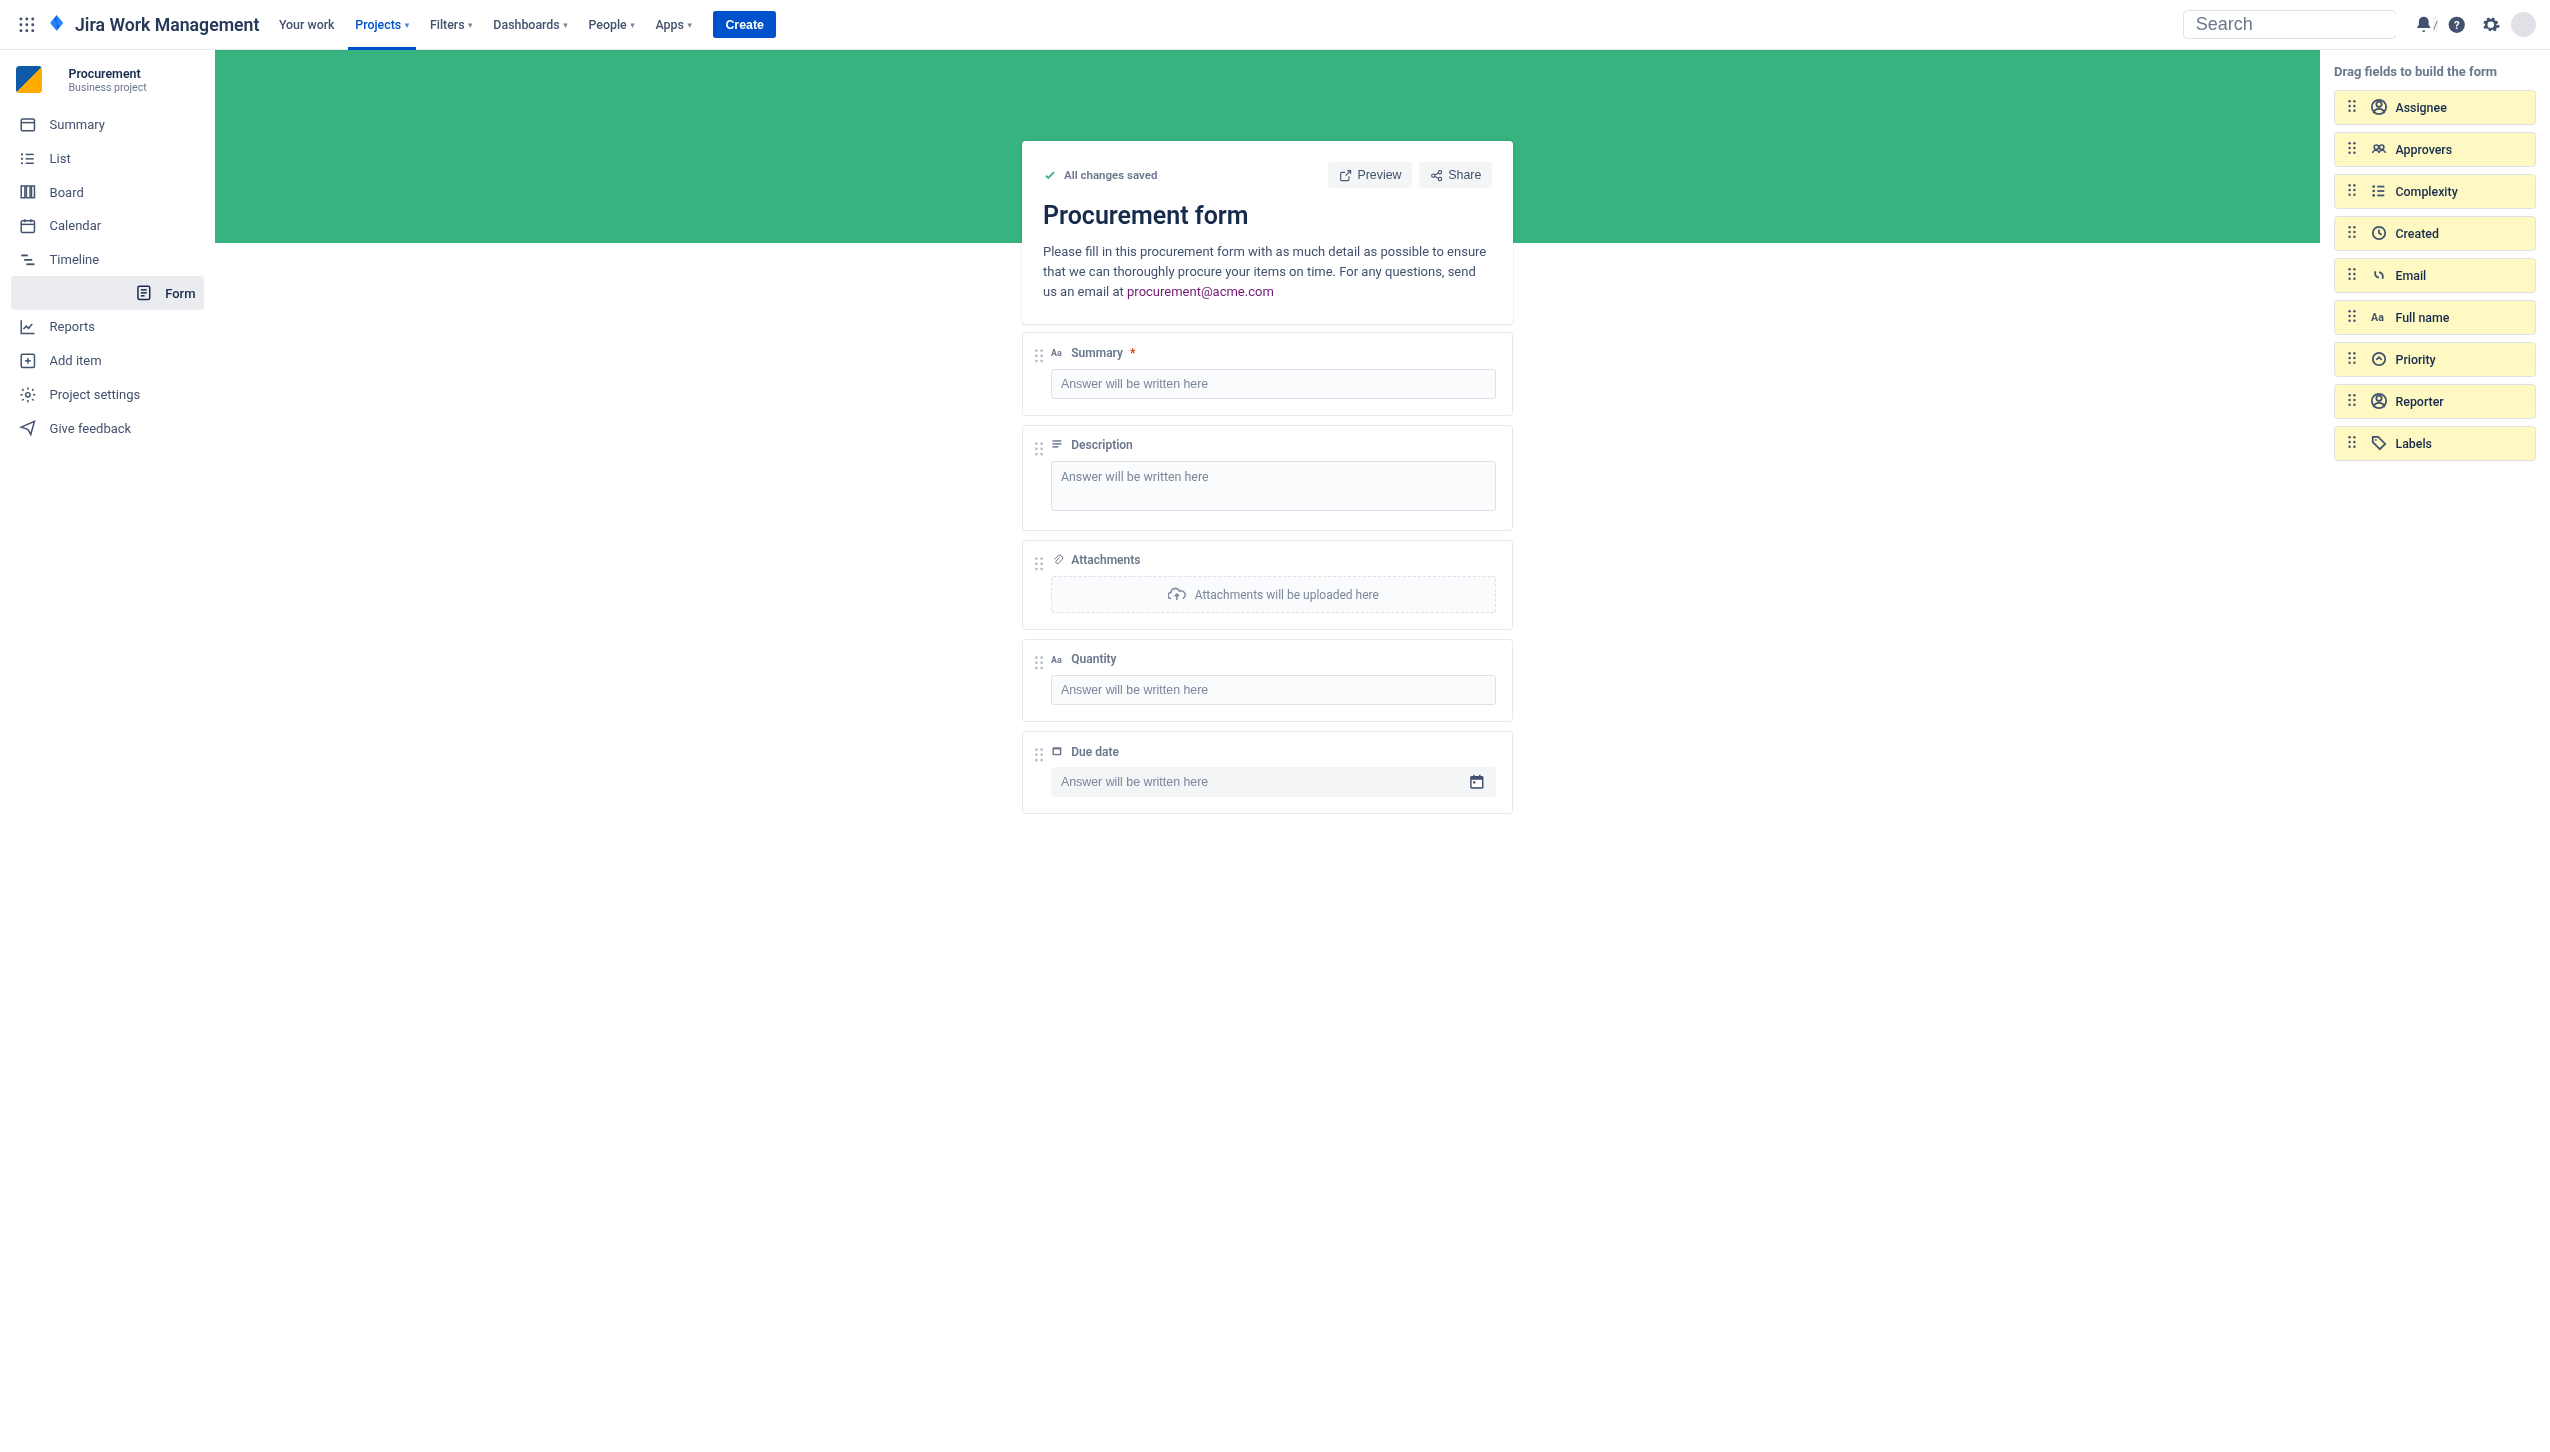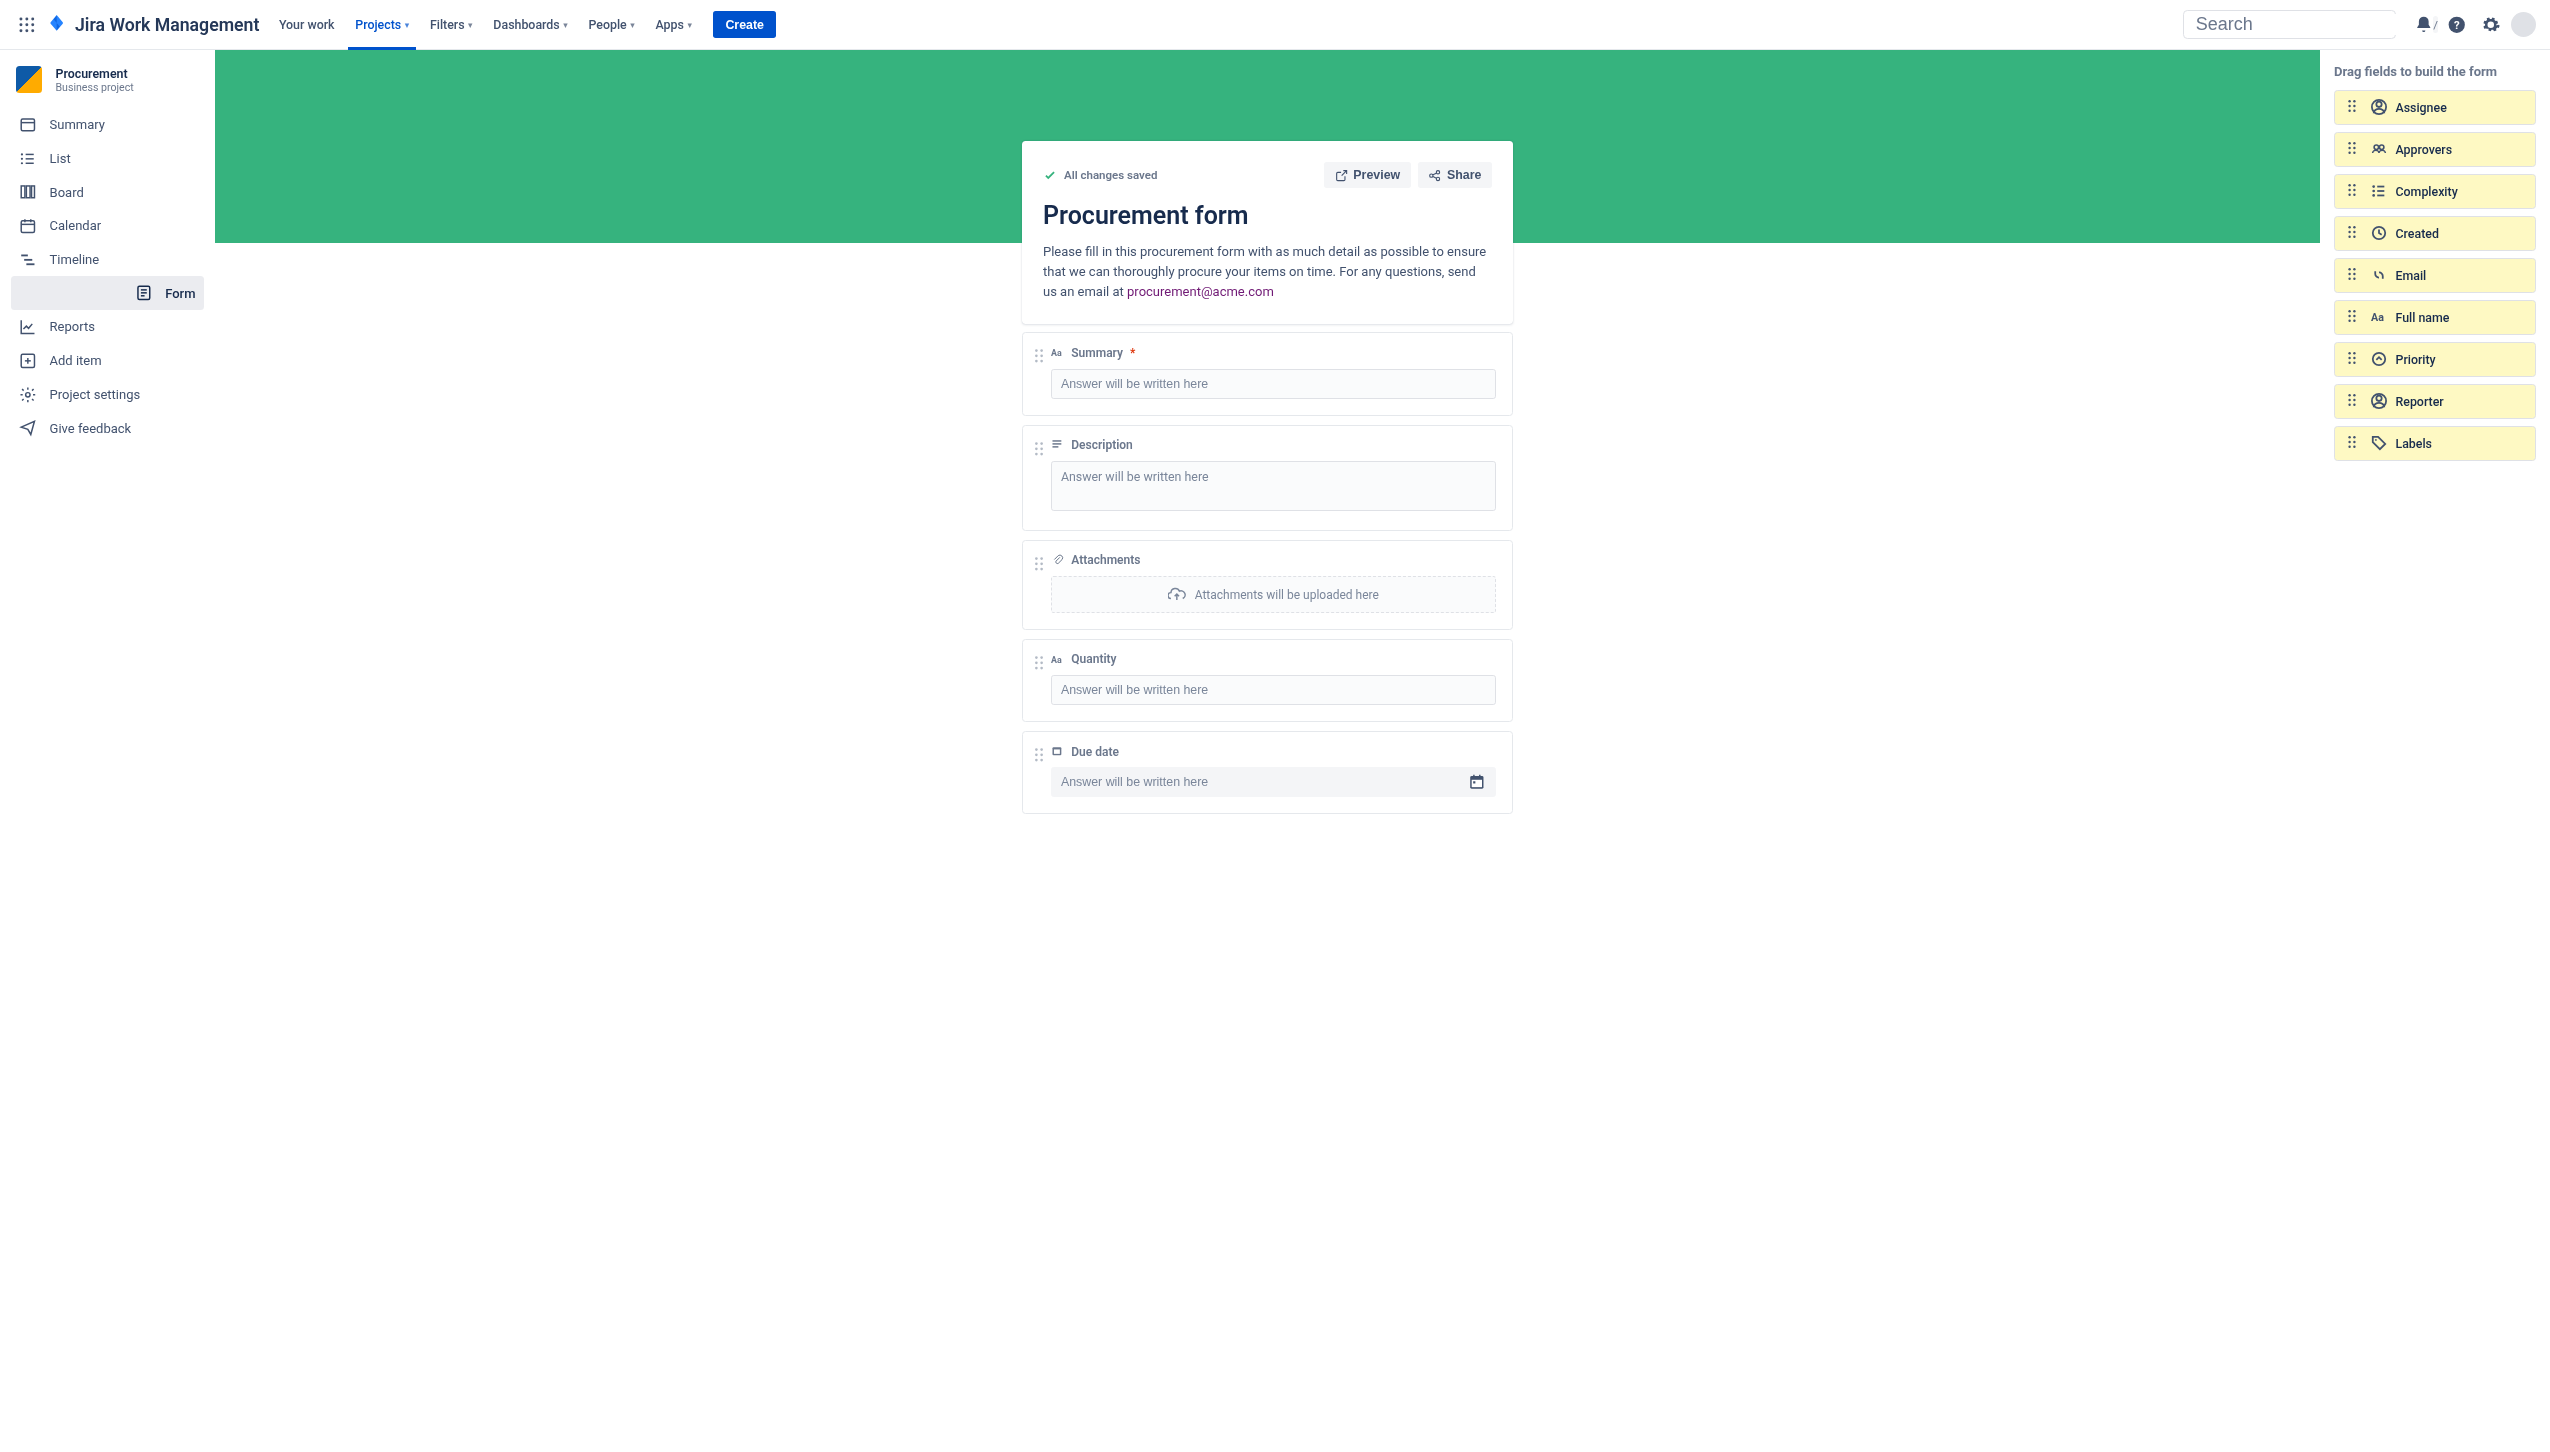--- a/index.html
+++ b/index.html
@@ -22,37 +22,37 @@
 .search input { border:none; outline:none; flex:1; font-size:18px; color:#172B4D; }
 .search input::placeholder { color:#6B778C; }
 .kbd { background:#f4f5f7; border-radius:2.7px; width:16px; height:17.7px; display:flex; align-items:center; justify-content:center; font-size:11.5px; color:#6B778C; }
 .topicons { display:flex; gap:5.3px; margin-left:8.9px; }
 .topicon { width:28px; height:28px; display:flex; align-items:center; justify-content:center; border-radius:50%; cursor:pointer; color:#42526E; }
 .avatar-circle { width:25px; height:25px; border-radius:50%; background:#dfe1e6; }
 
 
 .shell { display:flex; height: calc(100vh - 50px); }
 .sidebar { width:215px; padding:16px 10.6px 10.6px 10.6px; border-right:0; background:#fff; flex-shrink:0; }
-.project-header { display:flex; gap:13px; margin-bottom:14px; padding:0 5.3px; }
+.project-header { display:flex; gap:26px; margin-bottom:14px; padding:0 5.3px; }
 .project-icon { width:26.6px; height:26.6px; border-radius:3.5px; background:linear-gradient(135deg,#0e5aa7 50%, #ffab00 50%); flex-shrink:0; }
 .project-name { font-weight:600; font-size:12.4px; color:#172B4D; }
 .project-sub { font-size:10.6px; color:#6B778C; }
 .side-item { display:flex; align-items:center; gap:12.4px; padding:8px 8.9px; border-radius:3.5px; cursor:pointer; color:#42526E; font-size:13px; }
 .side-item.selected { background:#ebecf0; color:#172B4D; font-weight:500;justify-content:flex-end; }
 .side-item svg { width:17.7px; height:17.7px; flex-shrink:0; }
 
 
 .main { flex:1; background:#fff; overflow-y:auto; position:relative; }
 .green-banner { background:#36B37E; height:193px; width:100%; position:absolute; top:0; left:0; }
 .form-card { position:relative; background:#fff; border-radius:3.5px; width:491px; margin:91px auto 0; box-shadow:0 0.9px 2.7px rgba(9,30,66,0.12), 0 0 0.9px rgba(9,30,66,0.2); padding:21px 21px 21px 21px; }
 .form-top { display:flex; align-items:center; }
 .saved { display:flex; align-items:center; gap:7px; color:#6B778C; font-size:11.5px; font-weight:600; }
 .saved svg { width:14px; height:14px; color:#36B37E; }
 .form-actions { margin-left:auto; display:flex; gap:7px; }
-.ghost-btn { background:#f4f5f7; border:none; border-radius:2.7px; padding:6.2px 10.6px; display:flex; align-items:center; gap:5.3px; cursor:pointer; font-size:12.4px; font-weight:700; color:#42526E;justify-content:flex-end; }
+.ghost-btn { background:#f4f5f7; border:none; border-radius:2.7px; padding:6.2px 10.6px; display:flex; align-items:center; gap:5.3px; cursor:pointer; font-size:12.4px; font-weight:400; color:#42526E;justify-content:flex-end; }
 .form-title { font-size:25px; font-weight:600; color:#172B4D; margin-top:12.4px; }
 .form-desc { font-size:13px; color:#42526E; margin-top:12.4px; line-height:1.55; }
 .form-desc a { color:#701a75; text-decoration:none; }
 
 .field-card { position:relative; background:#fff; border:0.9px solid #e5e8ec; border-radius:3.5px; width:491px; margin:8.9px auto 0; padding:12.4px 16px 16px 28px; }
 .field-card:last-child { margin-bottom:26.6px; }
 .drag-dots { position:absolute; left:8.9px; top:14px; color:#B3BAC5; cursor:grab; }
 .field-label { display:flex; align-items:center; gap:7px; font-size:12px; color:#6B778C; font-weight:600; margin-bottom:8.9px; }
 .field-label .req { color:#DE350B; }
 .field-label svg { width:13.3px; height:13.3px; }

